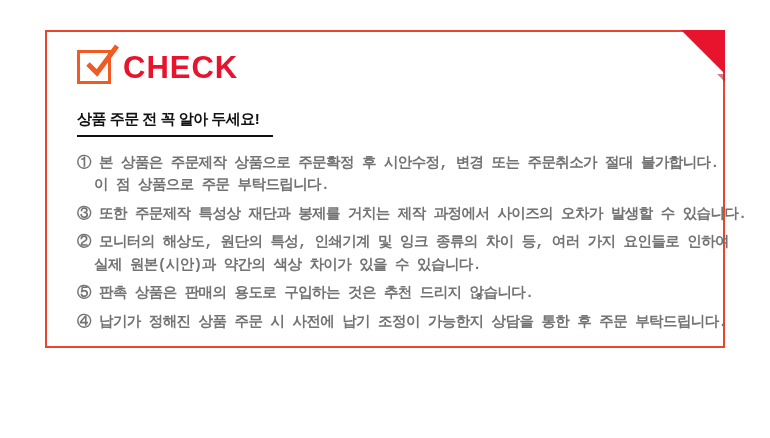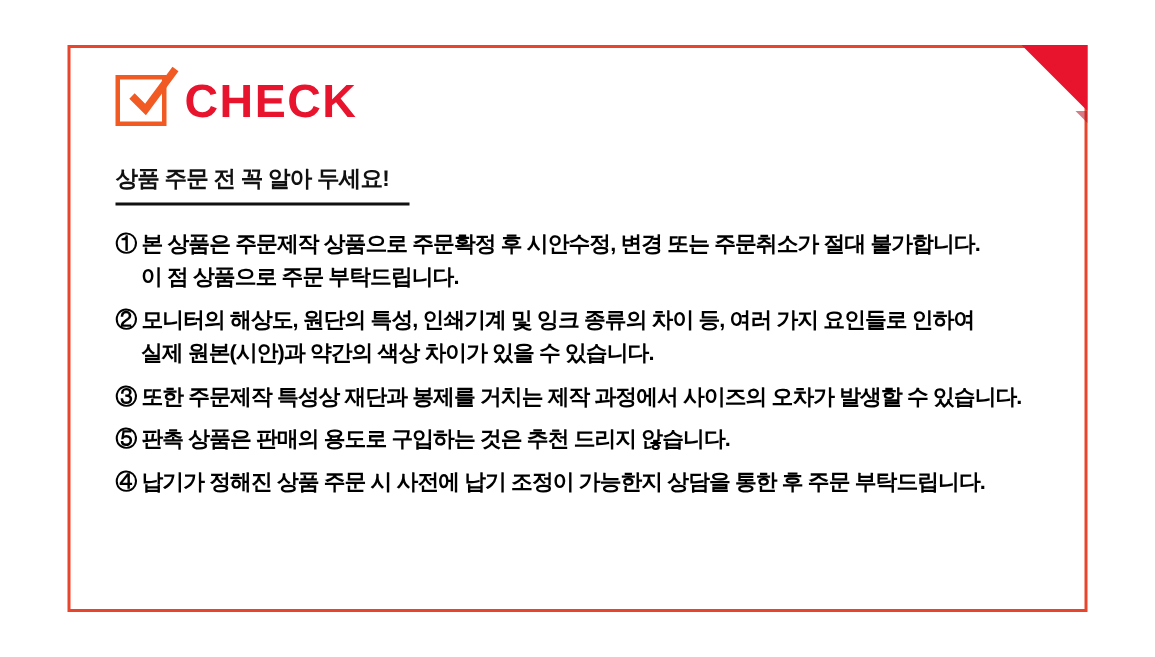--- a/index.html
+++ b/index.html
@@ -11,21 +11,21 @@
     height: 438px;
     background: #ffffff;
     font-family: "Liberation Sans", sans-serif;
     overflow: hidden;
   }
   .notice-wrap {
     position: absolute;
     left: 45px;
     top: 30px;
     width: 680px;
-    height: 378px;
+    height: 318px;
     box-sizing: border-box;
     border: 2px solid #e8452c;
     background: #ffffff;
   }
   
   .corner-fold {
     position: absolute;
     top: -2px;
     right: -2px;
     width: 0;
@@ -95,25 +95,26 @@
     position: absolute;
     left: 30px;
     top: 120px;
     right: 20px;
   }
   .item {
     margin-bottom: 6px;
   }
   .line {
     font-size: 14.5px;
-    color: #000000;
+    color: #737373;
     font-weight: bold;
     letter-spacing: -0.6px;
     line-height: 1.55;
     white-space: nowrap;
+    font-family: Liberation Mono, monospace;
   }
   .line.cont {
     padding-left: 17px;
   }
 </style>
 </head>
 <body>
 
 <div class="notice-wrap">
 
@@ -133,26 +134,26 @@
   <div class="underline"></div>
 
   <div class="items">
 
     <div class="item">
       <div class="line">① 본 상품은 주문제작 상품으로 주문확정 후 시안수정, 변경 또는 주문취소가 절대 불가합니다.</div>
       <div class="line cont">이 점 상품으로 주문 부탁드립니다.</div>
     </div>
 
     <div class="item">
-      <div class="line">② 모니터의 해상도, 원단의 특성, 인쇄기계 및 잉크 종류의 차이 등, 여러 가지 요인들로 인하여</div>
-      <div class="line cont">실제 원본(시안)과 약간의 색상 차이가 있을 수 있습니다.</div>
+      <div class="line">③ 또한 주문제작 특성상 재단과 봉제를 거치는 제작 과정에서 사이즈의 오차가 발생할 수 있습니다.</div>
     </div>
 
     <div class="item">
-      <div class="line">③ 또한 주문제작 특성상 재단과 봉제를 거치는 제작 과정에서 사이즈의 오차가 발생할 수 있습니다.</div>
+      <div class="line">② 모니터의 해상도, 원단의 특성, 인쇄기계 및 잉크 종류의 차이 등, 여러 가지 요인들로 인하여</div>
+      <div class="line cont">실제 원본(시안)과 약간의 색상 차이가 있을 수 있습니다.</div>
     </div>
 
     <div class="item">
       <div class="line">⑤ 판촉 상품은 판매의 용도로 구입하는 것은 추천 드리지 않습니다.</div>
     </div>
 
     <div class="item">
       <div class="line">④ 납기가 정해진 상품 주문 시 사전에 납기 조정이 가능한지 상담을 통한 후 주문 부탁드립니다.</div>
     </div>
 

